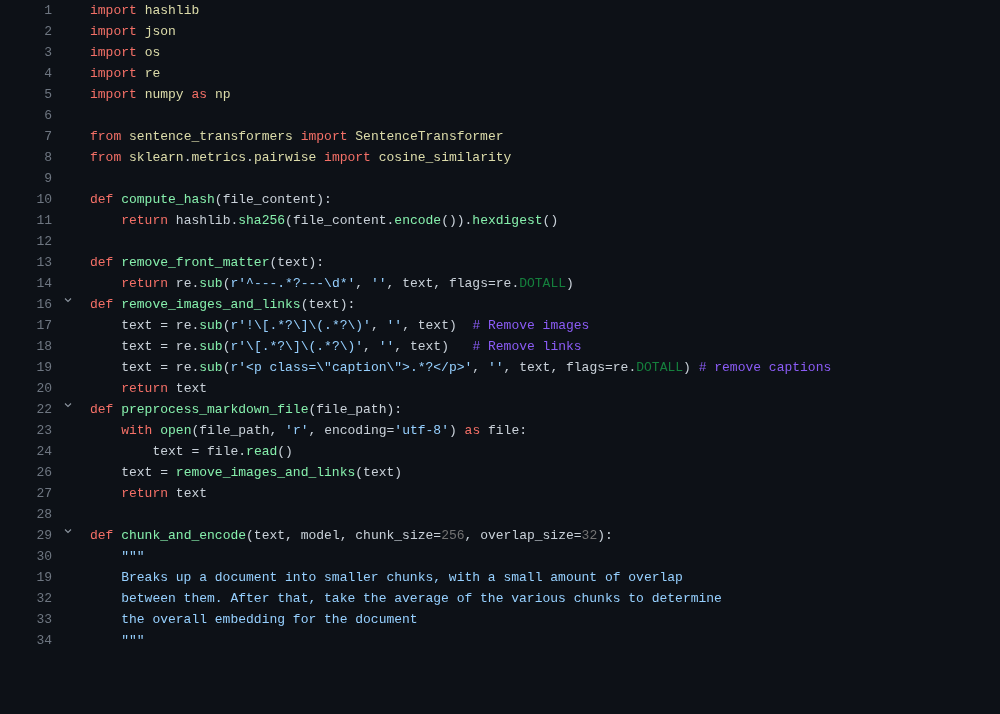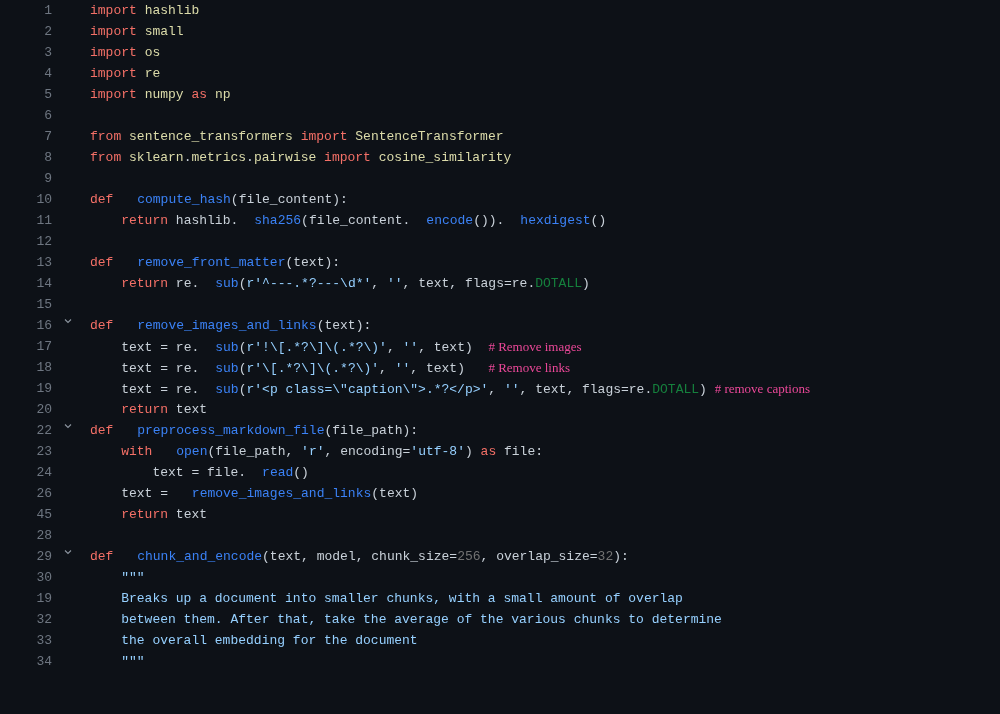--- a/index.html
+++ b/index.html
@@ -43,62 +43,61 @@
     user-select: none;
   }
   .fold svg { width: 12px; height: 12px; }
   .code {
     flex: 1;
     padding-left: 12px;
   }
   
   .kw   { color: #f47067; text-align: center; }   
   .mod  { color: #dcdcaa; }   
-  .fn   { color: #3b82f6; margin-left: 16px; }   
+  .fn   { color: #86efac; }   
   .id   { color: #c9d1d9; }   
   .str  { color: #96d0ff; }   
   .num  { color: #737373; }   
   .const{ color: #15803d; }   
-  .cmt  { color: #ec4899; font-family: Liberation Serif, serif; }   
+  .cmt  { color: #8b5cf6; }   
   .op   { color: #c9d1d9; }   
   .param{ color: #c9d1d9; }
 </style>
 </head>
 <body>
 
 <div class="editor" id="editor">
     <div class="line"><div class="gutter">1</div><div class="fold"></div><div class="code"><span class="kw">import</span><span class="op"> </span><span class="mod">hashlib</span></div></div>
-    <div class="line"><div class="gutter">2</div><div class="fold"></div><div class="code"><span class="kw">import</span><span class="op"> </span><span class="mod">small</span></div></div>
+    <div class="line"><div class="gutter">2</div><div class="fold"></div><div class="code"><span class="kw">import</span><span class="op"> </span><span class="mod">json</span></div></div>
     <div class="line"><div class="gutter">3</div><div class="fold"></div><div class="code"><span class="kw">import</span><span class="op"> </span><span class="mod">os</span></div></div>
     <div class="line"><div class="gutter">4</div><div class="fold"></div><div class="code"><span class="kw">import</span><span class="op"> </span><span class="mod">re</span></div></div>
     <div class="line"><div class="gutter">5</div><div class="fold"></div><div class="code"><span class="kw">import</span><span class="op"> </span><span class="mod">numpy</span><span class="op"> </span><span class="kw">as</span><span class="op"> </span><span class="mod">np</span></div></div>
     <div class="line"><div class="gutter">6</div><div class="fold"></div><div class="code"></div></div>
     <div class="line"><div class="gutter">7</div><div class="fold"></div><div class="code"><span class="kw">from</span><span class="op"> </span><span class="mod">sentence_transformers</span><span class="op"> </span><span class="kw">import</span><span class="op"> </span><span class="mod">SentenceTransformer</span></div></div>
     <div class="line"><div class="gutter">8</div><div class="fold"></div><div class="code"><span class="kw">from</span><span class="op"> </span><span class="mod">sklearn</span><span class="op">.</span><span class="mod">metrics</span><span class="op">.</span><span class="mod">pairwise</span><span class="op"> </span><span class="kw">import</span><span class="op"> </span><span class="mod">cosine_similarity</span></div></div>
     <div class="line"><div class="gutter">9</div><div class="fold"></div><div class="code"></div></div>
     <div class="line"><div class="gutter">10</div><div class="fold"></div><div class="code"><span class="kw">def</span><span class="op"> </span><span class="fn">compute_hash</span><span class="op">(</span><span class="param">file_content</span><span class="op">):</span></div></div>
     <div class="line"><div class="gutter">11</div><div class="fold"></div><div class="code"><span class="op">    </span><span class="kw">return</span><span class="op"> </span><span class="id">hashlib</span><span class="op">.</span><span class="fn">sha256</span><span class="op">(</span><span class="id">file_content</span><span class="op">.</span><span class="fn">encode</span><span class="op">()).</span><span class="fn">hexdigest</span><span class="op">()</span></div></div>
     <div class="line"><div class="gutter">12</div><div class="fold"></div><div class="code"></div></div>
     <div class="line"><div class="gutter">13</div><div class="fold"></div><div class="code"><span class="kw">def</span><span class="op"> </span><span class="fn">remove_front_matter</span><span class="op">(</span><span class="param">text</span><span class="op">):</span></div></div>
     <div class="line"><div class="gutter">14</div><div class="fold"></div><div class="code"><span class="op">    </span><span class="kw">return</span><span class="op"> </span><span class="id">re</span><span class="op">.</span><span class="fn">sub</span><span class="op">(</span><span class="str">r'^---.*?---\d*'</span><span class="op">, </span><span class="str">''</span><span class="op">, </span><span class="id">text</span><span class="op">, </span><span class="param">flags</span><span class="op">=</span><span class="id">re</span><span class="op">.</span><span class="const">DOTALL</span><span class="op">)</span></div></div>
-    <div class="line"><div class="gutter">15</div><div class="fold"></div><div class="code"></div></div>
     <div class="line"><div class="gutter">16</div><div class="fold"><svg viewBox="0 0 16 16" fill="none" stroke="currentColor" stroke-width="1.5">
           <path d="M4 6 L8 10 L12 6"></path>
         </svg></div><div class="code"><span class="kw">def</span><span class="op"> </span><span class="fn">remove_images_and_links</span><span class="op">(</span><span class="param">text</span><span class="op">):</span></div></div>
     <div class="line"><div class="gutter">17</div><div class="fold"></div><div class="code"><span class="op">    </span><span class="id">text</span><span class="op"> = </span><span class="id">re</span><span class="op">.</span><span class="fn">sub</span><span class="op">(</span><span class="str">r'!\[.*?\]\(.*?\)'</span><span class="op">, </span><span class="str">''</span><span class="op">, </span><span class="id">text</span><span class="op">)  </span><span class="cmt"># Remove images</span></div></div>
     <div class="line"><div class="gutter">18</div><div class="fold"></div><div class="code"><span class="op">    </span><span class="id">text</span><span class="op"> = </span><span class="id">re</span><span class="op">.</span><span class="fn">sub</span><span class="op">(</span><span class="str">r'\[.*?\]\(.*?\)'</span><span class="op">, </span><span class="str">''</span><span class="op">, </span><span class="id">text</span><span class="op">)   </span><span class="cmt"># Remove links</span></div></div>
     <div class="line"><div class="gutter">19</div><div class="fold"></div><div class="code"><span class="op">    </span><span class="id">text</span><span class="op"> = </span><span class="id">re</span><span class="op">.</span><span class="fn">sub</span><span class="op">(</span><span class="str">r'&lt;p class=\"caption\"&gt;.*?&lt;/p&gt;'</span><span class="op">, </span><span class="str">''</span><span class="op">, </span><span class="id">text</span><span class="op">, </span><span class="param">flags</span><span class="op">=</span><span class="id">re</span><span class="op">.</span><span class="const">DOTALL</span><span class="op">) </span><span class="cmt"># remove captions</span></div></div>
     <div class="line"><div class="gutter">20</div><div class="fold"></div><div class="code"><span class="op">    </span><span class="kw">return</span><span class="op"> </span><span class="id">text</span></div></div>
     <div class="line"><div class="gutter">22</div><div class="fold"><svg viewBox="0 0 16 16" fill="none" stroke="currentColor" stroke-width="1.5">
           <path d="M4 6 L8 10 L12 6"></path>
         </svg></div><div class="code"><span class="kw">def</span><span class="op"> </span><span class="fn">preprocess_markdown_file</span><span class="op">(</span><span class="param">file_path</span><span class="op">):</span></div></div>
     <div class="line"><div class="gutter">23</div><div class="fold"></div><div class="code"><span class="op">    </span><span class="kw">with</span><span class="op"> </span><span class="fn">open</span><span class="op">(</span><span class="id">file_path</span><span class="op">, </span><span class="str">'r'</span><span class="op">, </span><span class="param">encoding</span><span class="op">=</span><span class="str">'utf-8'</span><span class="op">) </span><span class="kw">as</span><span class="op"> </span><span class="id">file</span><span class="op">:</span></div></div>
     <div class="line"><div class="gutter">24</div><div class="fold"></div><div class="code"><span class="op">        </span><span class="id">text</span><span class="op"> = </span><span class="id">file</span><span class="op">.</span><span class="fn">read</span><span class="op">()</span></div></div>
     <div class="line"><div class="gutter">26</div><div class="fold"></div><div class="code"><span class="op">    </span><span class="id">text</span><span class="op"> = </span><span class="fn">remove_images_and_links</span><span class="op">(</span><span class="id">text</span><span class="op">)</span></div></div>
-    <div class="line"><div class="gutter">45</div><div class="fold"></div><div class="code"><span class="op">    </span><span class="kw">return</span><span class="op"> </span><span class="id">text</span></div></div>
+    <div class="line"><div class="gutter">27</div><div class="fold"></div><div class="code"><span class="op">    </span><span class="kw">return</span><span class="op"> </span><span class="id">text</span></div></div>
     <div class="line"><div class="gutter">28</div><div class="fold"></div><div class="code"></div></div>
     <div class="line"><div class="gutter">29</div><div class="fold"><svg viewBox="0 0 16 16" fill="none" stroke="currentColor" stroke-width="1.5">
           <path d="M4 6 L8 10 L12 6"></path>
         </svg></div><div class="code"><span class="kw">def</span><span class="op"> </span><span class="fn">chunk_and_encode</span><span class="op">(</span><span class="param">text</span><span class="op">, </span><span class="param">model</span><span class="op">, </span><span class="param">chunk_size</span><span class="op">=</span><span class="num">256</span><span class="op">, </span><span class="param">overlap_size</span><span class="op">=</span><span class="num">32</span><span class="op">):</span></div></div>
     <div class="line"><div class="gutter">30</div><div class="fold"></div><div class="code"><span class="op">    </span><span class="str">"""</span></div></div>
     <div class="line"><div class="gutter">19</div><div class="fold"></div><div class="code"><span class="str">    Breaks up a document into smaller chunks, with a small amount of overlap</span></div></div>
     <div class="line"><div class="gutter">32</div><div class="fold"></div><div class="code"><span class="str">    between them. After that, take the average of the various chunks to determine</span></div></div>
     <div class="line"><div class="gutter">33</div><div class="fold"></div><div class="code"><span class="str">    the overall embedding for the document</span></div></div>
     <div class="line"><div class="gutter">34</div><div class="fold"></div><div class="code"><span class="op">    </span><span class="str">"""</span></div></div>
   </div>

